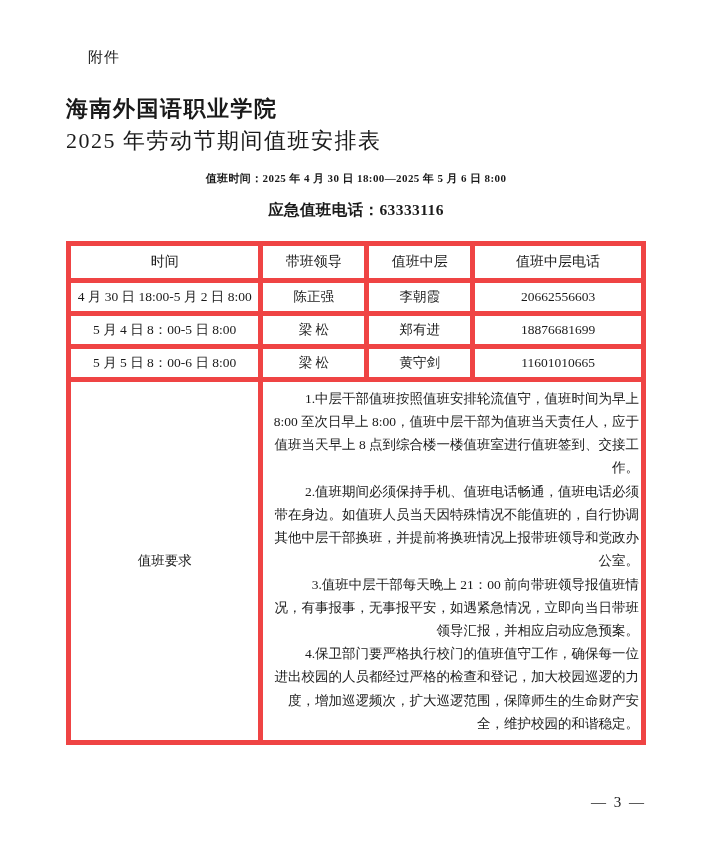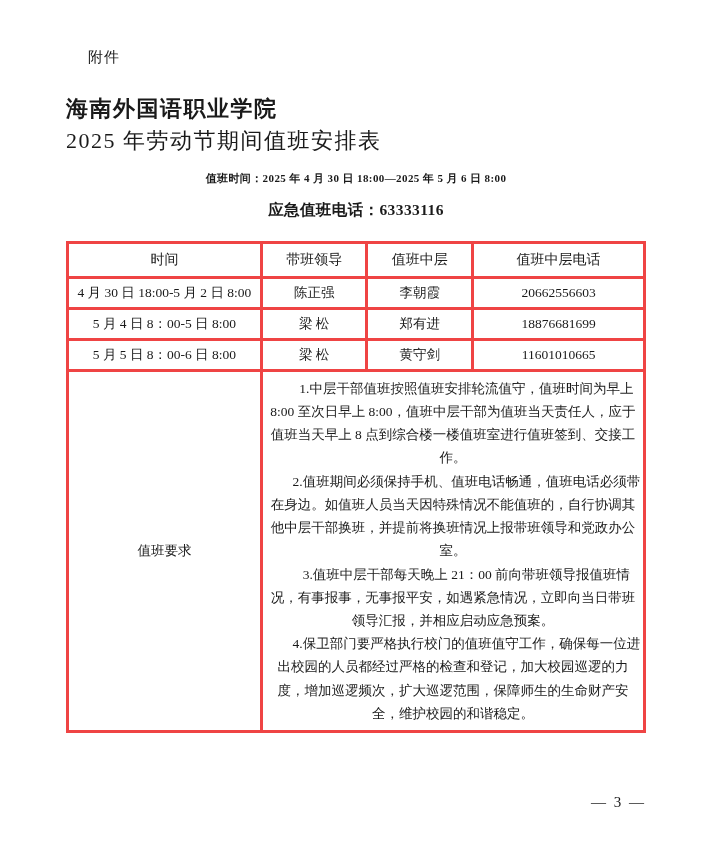--- a/index.html
+++ b/index.html
@@ -62,21 +62,21 @@
     margin-top: 14px;
     letter-spacing: 0.4px;
   }
   table.duty-table {
     margin-top: 20px;
     border-collapse: collapse;
     width: 100%;
     table-layout: fixed;
   }
   table.duty-table td, table.duty-table th {
-    border: 3px solid #ef4444;
+    border: 5px solid #ef4444;
     text-align: center;
     font-size: 13.5px;
     font-weight: 400;
     padding: 5px 2px;
     font-family: "Liberation Serif", serif;
   }
   table.duty-table thead td {
     font-size: 14px;
     padding: 7px 2px;
   }
@@ -91,20 +91,21 @@
   td.req-body {
     text-align: left;
     vertical-align: top;
     padding: 14px 12px 16px 12px;
     line-height: 1.72;
     font-size: 13.3px;
   }
   td.req-body p {
     margin: 0 0 0 0;
     text-indent: 2em;
+    text-align: right;
   }
   .footer {
     position: absolute;
     right: 66px;
     bottom: 44px;
     font-size: 15px;
     letter-spacing: 2px;
   }
 </style>
 </head>

